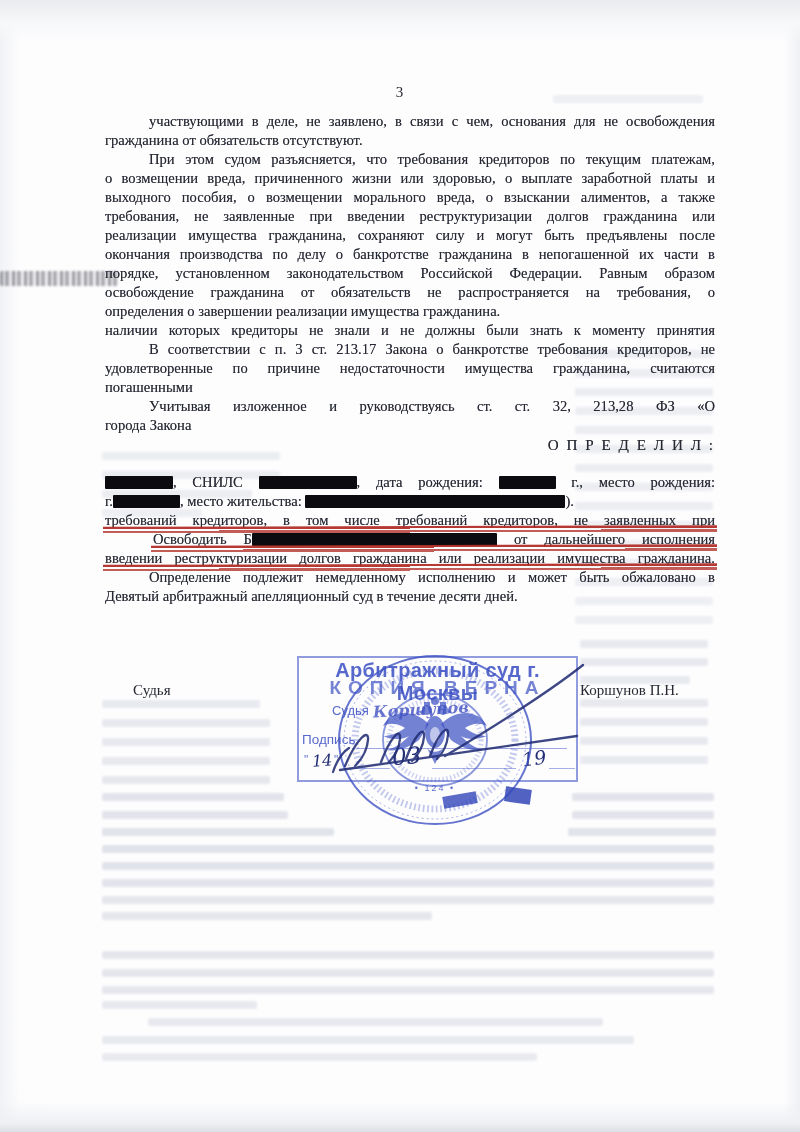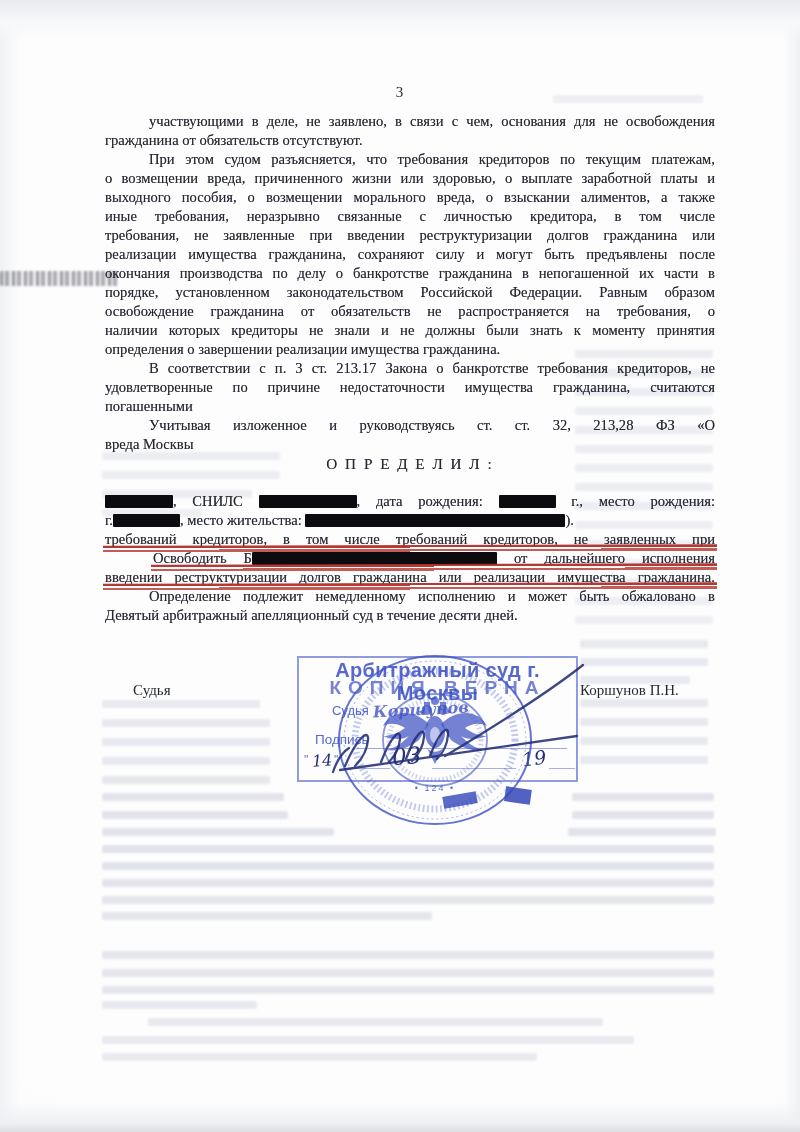--- a/index.html
+++ b/index.html
@@ -11,21 +11,21 @@
       linear-gradient(90deg,#f1f2f5 0,rgba(255,255,255,0) 20px),
       linear-gradient(270deg,#eff0f3 0,rgba(255,255,255,0) 16px),
       radial-gradient(135% 120% at 52% 44%,#fdfdfe 55%,#f1f2f4 100%);
   }
   .pagenum{position:absolute;top:84px;left:0;width:800px;text-align:center;
     font-size:15px;letter-spacing:1px;}
   .col{position:absolute;left:105px;top:112px;width:610px;font-size:14.6px;
     line-height:19px;text-shadow:0 0 .4px rgba(38,40,51,.55);}
   .line{position:relative;height:19px;white-space:normal;}
   .j{text-align:justify;text-align-last:justify;}
-  .ctr{text-align:center;letter-spacing:2px;font-size:15.2px;}
+  .ctr{text-align:right;letter-spacing:2px;font-size:15.2px;}
   .sp{height:19px;}
   .ind-sp{display:inline-block;width:44px;height:1px;}
   .bar{display:inline-block;height:13.5px;vertical-align:-2px;background:#0c0c10;border-radius:1px;}
   .w185{width:185px}.w68{width:68px}.w98{width:98px}.w57{width:57px}
   .w67{width:67px}.w260{width:260px}.w245{width:245px}
   .rl::after,.rl-wrap::after{content:"";position:absolute;left:-2px;right:-2px;bottom:-3px;height:7px;
     background:linear-gradient(180deg,rgba(178,47,40,.95) 0 2.5px,rgba(255,255,255,0) 2.5px 4px,
       rgba(178,47,40,.78) 4px 6.5px,rgba(255,255,255,0) 6.5px);
     transform:rotate(-.15deg);pointer-events:none;}
   .redfirst{display:flex;}
@@ -38,21 +38,21 @@
   .stamp{position:absolute;left:297px;top:656px;width:277px;height:122px;
     border:2px solid rgba(72,92,200,.6);filter:blur(.2px);
     font-family:"Liberation Sans","DejaVu Sans",sans-serif;color:rgba(58,78,195,.85);}
   .st-court{position:absolute;left:0;top:1px;width:100%;text-align:center;
     font-size:20px;font-weight:700;letter-spacing:.4px;}
   .st-copy{position:absolute;left:0;top:19px;width:100%;text-align:center;
     font-size:19px;font-weight:700;letter-spacing:7px;color:rgba(58,78,195,.7);}
   .st-judge{position:absolute;left:33px;top:45px;font-size:13px;}
   .st-jname{position:absolute;left:74px;top:42px;font-size:16px;font-style:italic;font-weight:600;
     font-family:"DejaVu Serif",serif;color:rgba(52,68,190,.75);transform:rotate(-3deg);}
-  .st-sign{position:absolute;left:16px;top:74px;font-size:13.5px;}
+  .st-sign{position:absolute;left:3px;top:74px;font-size:13.5px;}
   .st-sigline{position:absolute;left:58px;top:90px;width:210px;border-top:1.5px solid rgba(62,82,200,.5);}
   .st-daterow{position:absolute;left:5px;top:93px;width:267px;height:26px;font-size:13px;}
   .st-q{position:absolute;top:2px;font-size:12px;color:rgba(58,78,195,.8);}
   .q1{left:0}.q2{left:30px}
   .hand{position:absolute;font-family:"DejaVu Serif",serif;font-style:italic;color:#232e75;}
   .h-day{left:8px;top:0;font-size:16px;transform:rotate(-4deg);}
   .h-month{left:88px;top:-8px;font-size:23px;transform:rotate(-5deg);}
   .h-year{left:218px;top:-4px;font-size:19px;transform:rotate(-7deg);}
   .st-dl{position:absolute;top:17px;border-top:1.5px solid rgba(62,82,200,.45);}
   .dl1{left:40px;width:46px}.dl2{left:128px;width:84px}.dl3{left:245px;width:26px}
@@ -129,35 +129,34 @@
   <div class="pagenum">3</div>
 
   <div class="col">
 
     <div class="line j"><span class="ind-sp"></span><span>участвующими в деле, не заявлено, в связи с чем, основания для не освобождения</span></div>
     <div class="line">гражданина от обязательств отсутствуют.</div>
 
     <div class="line j"><span class="ind-sp"></span><span>При этом судом разъясняется, что требования кредиторов по текущим платежам,</span></div>
     <div class="line j">о возмещении вреда, причиненного жизни или здоровью, о выплате заработной платы и</div>
     <div class="line j">выходного пособия, о возмещении морального вреда, о взыскании алиментов, а также</div>
-    <div class="line j">иные требования, неразрывно связанные с личностью кредитора, в том числе</div>
     <div class="line j">требования, не заявленные при введении реструктуризации долгов гражданина или</div>
     <div class="line j">реализации имущества гражданина, сохраняют силу и могут быть предъявлены после</div>
     <div class="line j">окончания производства по делу о банкротстве гражданина в непогашенной их части в</div>
     <div class="line j">порядке, установленном законодательством Российской Федерации. Равным образом</div>
     <div class="line j">освобождение гражданина от обязательств не распространяется на требования, о</div>
+    <div class="line">определения о завершении реализации имущества гражданина.</div>
     <div class="line j">наличии которых кредиторы не знали и не должны были знать к моменту принятия</div>
-    <div class="line">определения о завершении реализации имущества гражданина.</div>
 
     <div class="line j"><span class="ind-sp"></span><span>В соответствии с п. 3 ст. 213.17 Закона о банкротстве требования кредиторов, не</span></div>
     <div class="line j">удовлетворенные по причине недостаточности имущества гражданина, считаются</div>
     <div class="line">погашенными</div>
 
     <div class="line j"><span class="ind-sp"></span><span>Учитывая изложенное и руководствуясь ст. ст. 32, 213,28 ФЗ «О</span></div>
-    <div class="line">вреда Москвы</div>
+    <div class="line">города Закона</div>
 
     <div class="line ctr">О П Р Е Д Е Л И Л :</div>
     <div class="sp"></div>
 
     <div class="line j"><span class="bar w68"></span><span>, СНИЛС</span> <span class="bar w98"></span><span>, дата рождения:</span> <span class="bar w57"></span> <span>г., место рождения:</span></div>
     <div class="line"><span>г.</span><span class="bar w67"></span><span>, место жительства:</span> <span class="bar w260"></span><span>).</span></div>
 
     <div class="line j rl">требований кредиторов, в том числе требований кредиторов, не заявленных при</div>
     <div class="line redfirst">
         <span class="ind-sp2"></span>

